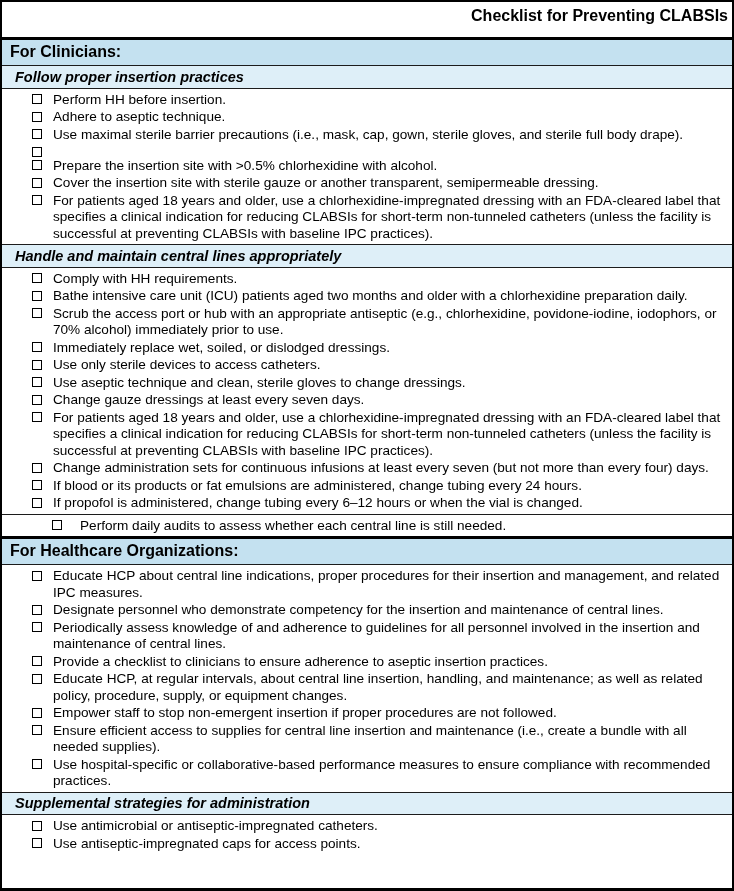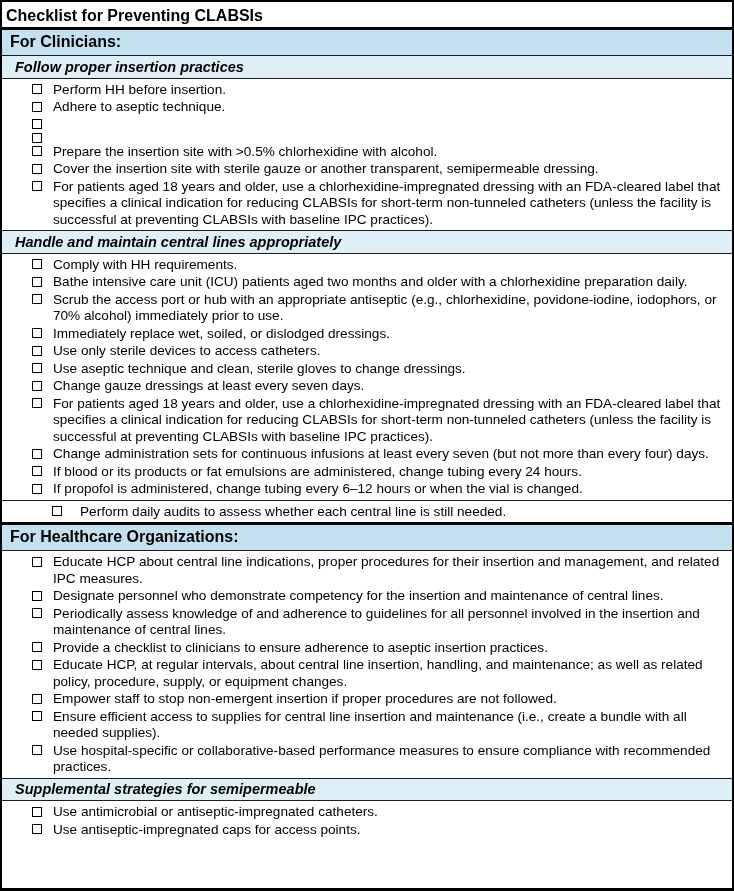--- a/index.html
+++ b/index.html
@@ -11,22 +11,22 @@
     border-bottom-width: 3px;
     background: #fff;
     color: #000;
     font-family: "Liberation Sans", "DejaVu Sans", sans-serif;
     overflow: hidden;
   }
   .title-row {
     background: #ffffff;
     font-size: 16px;
     font-weight: bold;
-    text-align: left;
-    padding: 5px 4px 2px;
+    text-align: right;
+    padding: 5px 4px 12px;
     border-bottom: 3px solid #000;
   }
   .section { border-bottom: 3px solid #000; }
   .section:last-child { border-bottom: none; border-radius: 20px; }
   .section-heading {
     background: #c4e1f0;
     font-size: 16px;
     font-weight: bold;
     padding: 3px 8px 4px;
     border-bottom: 1px solid #1c1c1c;
@@ -77,20 +77,21 @@
           <div class="item">
             <span class="checkbox"></span>
             <span class="item-text">Perform HH before insertion.</span>
           </div>
           <div class="item">
             <span class="checkbox"></span>
             <span class="item-text">Adhere to aseptic technique.</span>
           </div>
           <div class="item">
             <span class="checkbox"></span>
+            <span class="item-text">Use maximal sterile barrier precautions (i.e., mask, cap, gown, sterile gloves, and sterile full body drape).</span>
           </div>
           <div class="item">
             <span class="checkbox"></span>
           </div>
           <div class="item">
             <span class="checkbox"></span>
             <span class="item-text">Prepare the insertion site with &gt;0.5% chlorhexidine with alcohol.</span>
           </div>
           <div class="item">
             <span class="checkbox"></span>
@@ -184,21 +185,21 @@
           </div>
           <div class="item">
             <span class="checkbox"></span>
             <span class="item-text">Ensure efficient access to supplies for central line insertion and maintenance (i.e., create a bundle with all needed supplies).</span>
           </div>
           <div class="item">
             <span class="checkbox"></span>
             <span class="item-text">Use hospital-specific or collaborative-based performance measures to ensure compliance with recommended practices.</span>
           </div>
         </div>
-        <div class="subsection-heading">Supplemental strategies for semipermeable</div>
+        <div class="subsection-heading">Supplemental strategies for administration</div>
         <div class="items">
           <div class="item">
             <span class="checkbox"></span>
             <span class="item-text">Use antimicrobial or antiseptic-impregnated catheters.</span>
           </div>
           <div class="item">
             <span class="checkbox"></span>
             <span class="item-text">Use antiseptic-impregnated caps for access points.</span>
           </div>
         </div>

